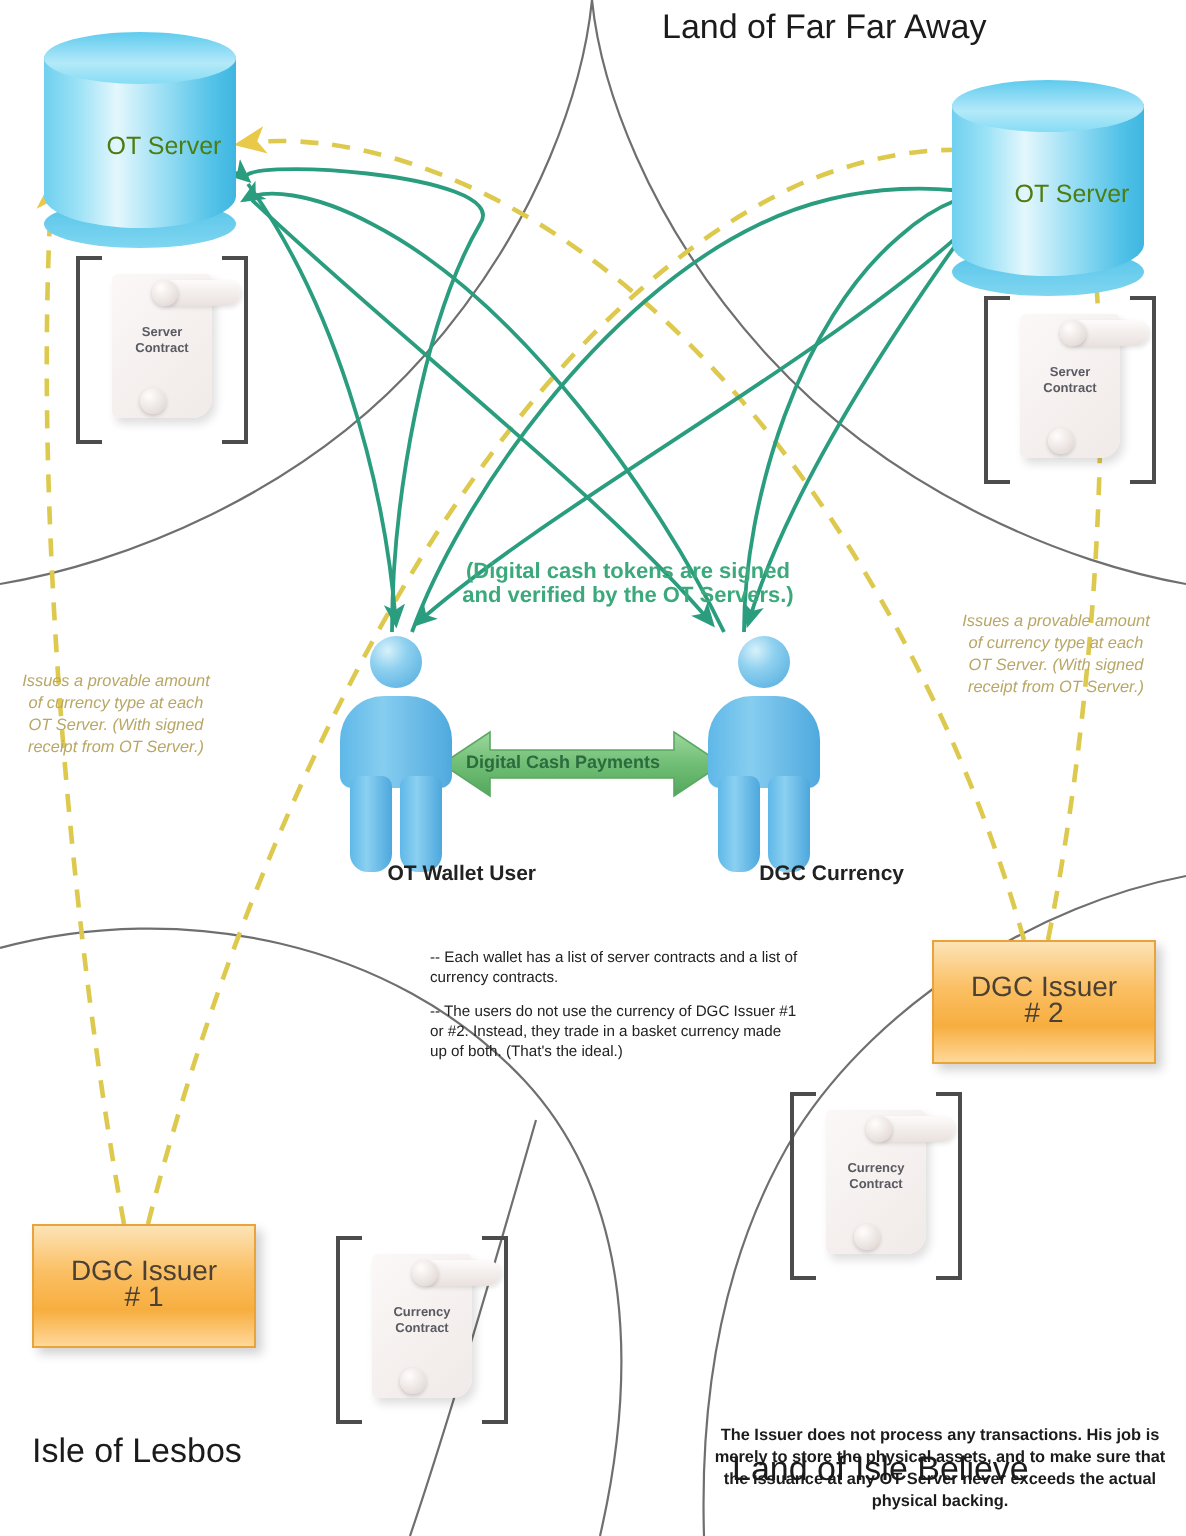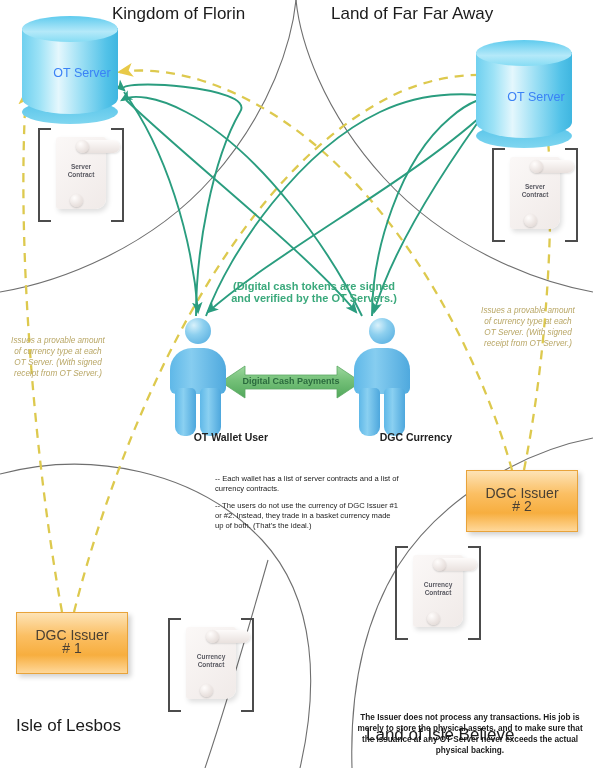--- a/index.html
+++ b/index.html
@@ -18,21 +18,21 @@
   .srv-left{left:22px;top:16px;}
   .srv-right{left:476px;top:40px;}
   .cyl-body{position:absolute;left:0;top:12px;width:96px;height:86px;
     background:linear-gradient(to right,#6fd0ef 0%,#9ce2f6 18%,#e4f7fd 38%,#9bdff4 62%,#52c2e8 88%,#3fb6e0 100%);
     border-radius:0 0 48px 48px/0 0 16px 16px;}
   .cyl-top{position:absolute;left:0;top:0px;width:96px;height:26px;border-radius:50%;
     background:linear-gradient(to bottom,#5fcbee,#b4e9f9 60%,#86dcf4);}
   .cyl-bot{position:absolute;left:0;top:84px;width:96px;height:24px;border-radius:50%;
     background:linear-gradient(to bottom,#55c3e9,#7fd6f0);}
   .cyl-label{position:absolute;left:0;top:50px;width:120px;text-align:center;
-    font-size:12.5px;color:#3b82f6;font-family:"Liberation Sans",sans-serif;}
+    font-size:12.5px;color:#4d7c0f;font-family:"Liberation Sans",sans-serif;}
 
   
   .contract{position:absolute;width:86px;height:90px;}
   .ct-bracketL,.ct-bracketR{position:absolute;top:0;width:11px;height:90px;border:2px solid #4c4c4c;}
   .ct-bracketL{left:0;border-right:none;}
   .ct-bracketR{right:0;border-left:none;}
   .scroll{position:absolute;left:18px;top:9px;width:50px;height:72px;
     background:linear-gradient(135deg,#fbf8f7,#f0eae8);
     border-radius:3px 3px 10px 3px;box-shadow:2px 3px 5px rgba(0,0,0,.13);}
   .scroll-roll-t{position:absolute;left:24px;top:3px;width:40px;height:13px;border-radius:7px;
@@ -84,21 +84,21 @@
 
   .note-bullets{position:absolute;left:215px;top:474px;width:185px;
     font-size:7.6px;line-height:10px;color:#222;font-family:"Liberation Sans",sans-serif;}
   .note-bullets p{margin:0 0 7px 0;}
 
   .note-issuer{position:absolute;left:355px;top:696px;width:230px;text-align:center;
     font-size:8.2px;line-height:11px;font-weight:bold;color:#1b1b1b;font-family:"Liberation Sans",sans-serif;margin-top:16px;}
 
   
   .dcp{position:absolute;left:217px;top:362px;width:148px;height:40px;}
-  .dcp-label{position:absolute;left:0;top:14px;width:148px;text-align:center;
+  .dcp-label{position:absolute;left:16px;top:14px;width:148px;text-align:left;
     font-size:9px;font-weight:bold;color:#2b6b3e;font-family:"Liberation Sans",sans-serif;z-index:3;}
 </style>
 </head>
 <body>
 
 <div id="stage">
 
   <svg id="lines" viewBox="0 0 593 768">
     <defs>
       <marker id="mk-green" markerWidth="7" markerHeight="7" refX="5.2" refY="3.2" orient="auto">
@@ -143,21 +143,20 @@
       <path d="M494,100 C450,160 394,244 374,312" marker-end="url(#mk-green)"></path>
       <path d="M126,100 C200,170 304,250 356,312" marker-end="url(#mk-green)"></path>
       <path d="M492,106 C420,176 278,250 208,312" marker-end="url(#mk-green)"></path>
     </g>
 
     <g>
       <path d="M221,382 L245,366 L245,375 L337,375 L337,366 L361,382 L337,398 L337,389 L245,389 L245,398 Z" fill="url(#gradPay)" stroke="#5aa862" stroke-width="0.8"></path>
     </g>
   </svg>
 
-  <div class="region-label rl-florin">Kingdom of Florin</div>
   <div class="region-label rl-faraway">Land of Far Far Away</div>
   <div class="region-label rl-lesbos">Isle of Lesbos</div>
   <div class="region-label rl-makebelieve">Land of Isle Believe</div>
 
   <div class="server srv-left">
     <div class="cyl-bot"></div>
     <div class="cyl-body"></div>
     <div class="cyl-top"></div>
     <div class="cyl-label">OT Server</div>
   </div>

